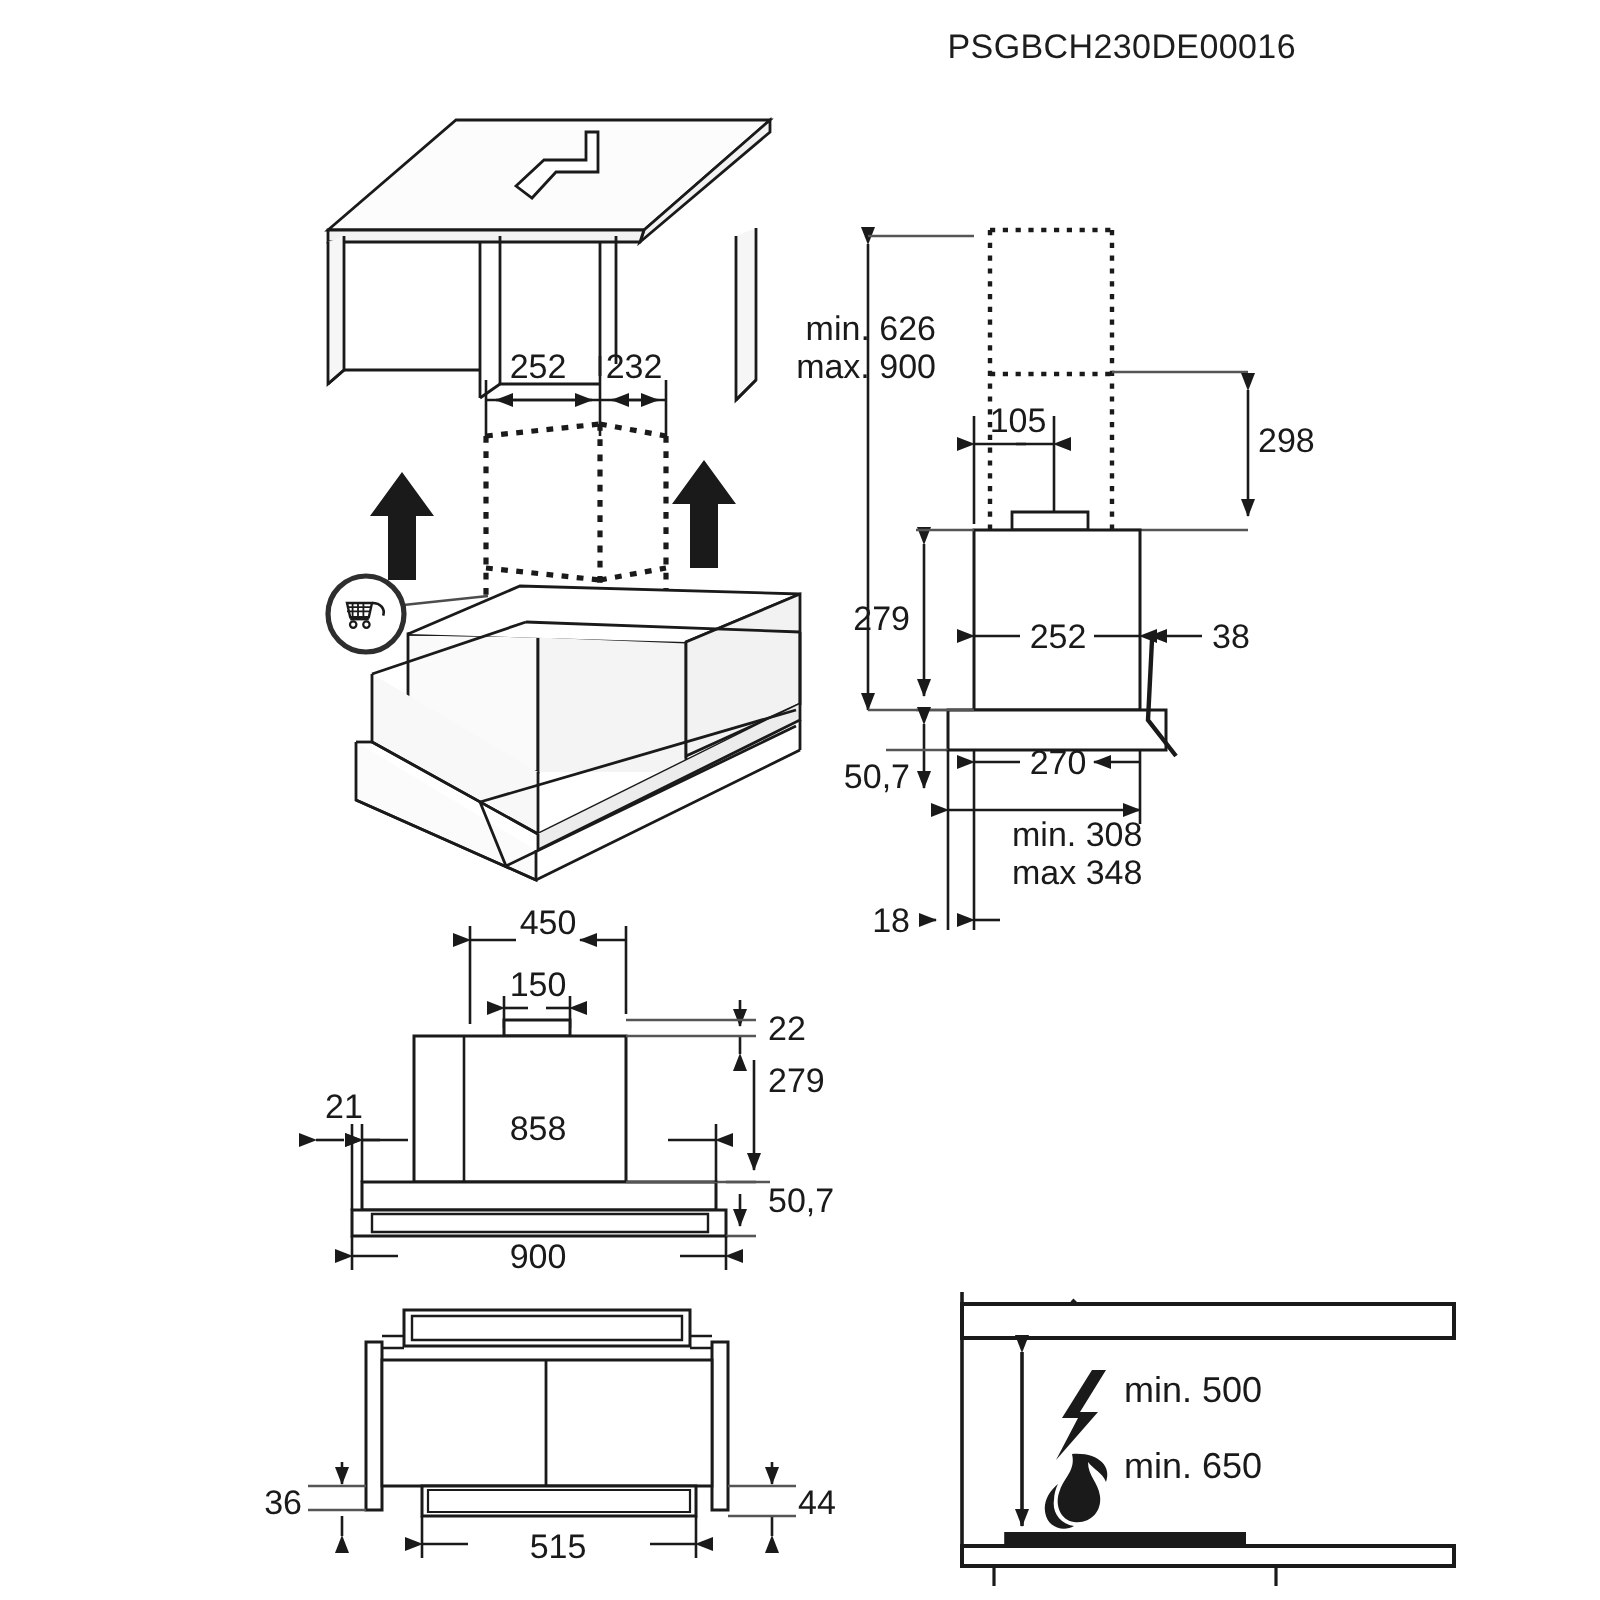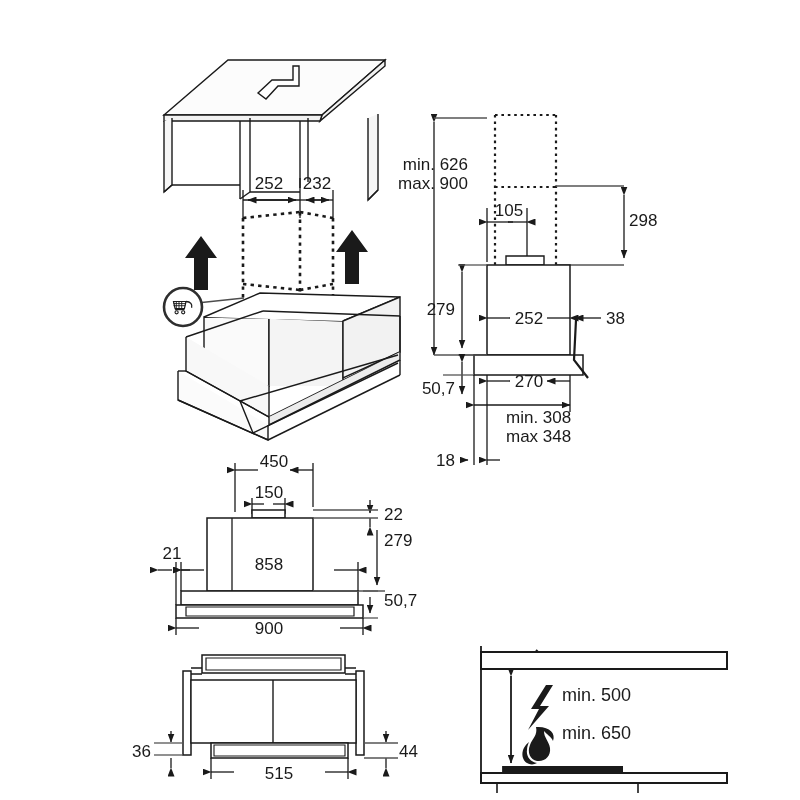--- a/index.html
+++ b/index.html
@@ -48,20 +48,21 @@
   }
   .dim-label-lg {
     font-size: 18px;
   }
 </style>
 </head>
 <body>
 
 <div id="sheet">
 
+  <div class="doc-title">PSGBCH230DE00016</div>
 
   <svg id="drawing" viewBox="0 0 800 800">
     <defs>
       <marker id="ah" markerWidth="9" markerHeight="7" refX="8.5" refY="3.5" orient="auto" markerUnits="userSpaceOnUse">
         <path d="M0,0 L9,3.5 L0,7 Z" fill="#1a1a1a"></path>
       </marker>
       <marker id="ahs" markerWidth="7.5" markerHeight="6" refX="7" refY="3" orient="auto" markerUnits="userSpaceOnUse">
         <path d="M0,0 L7.5,3 L0,6 Z" fill="#1a1a1a"></path>
       </marker>
     </defs>

